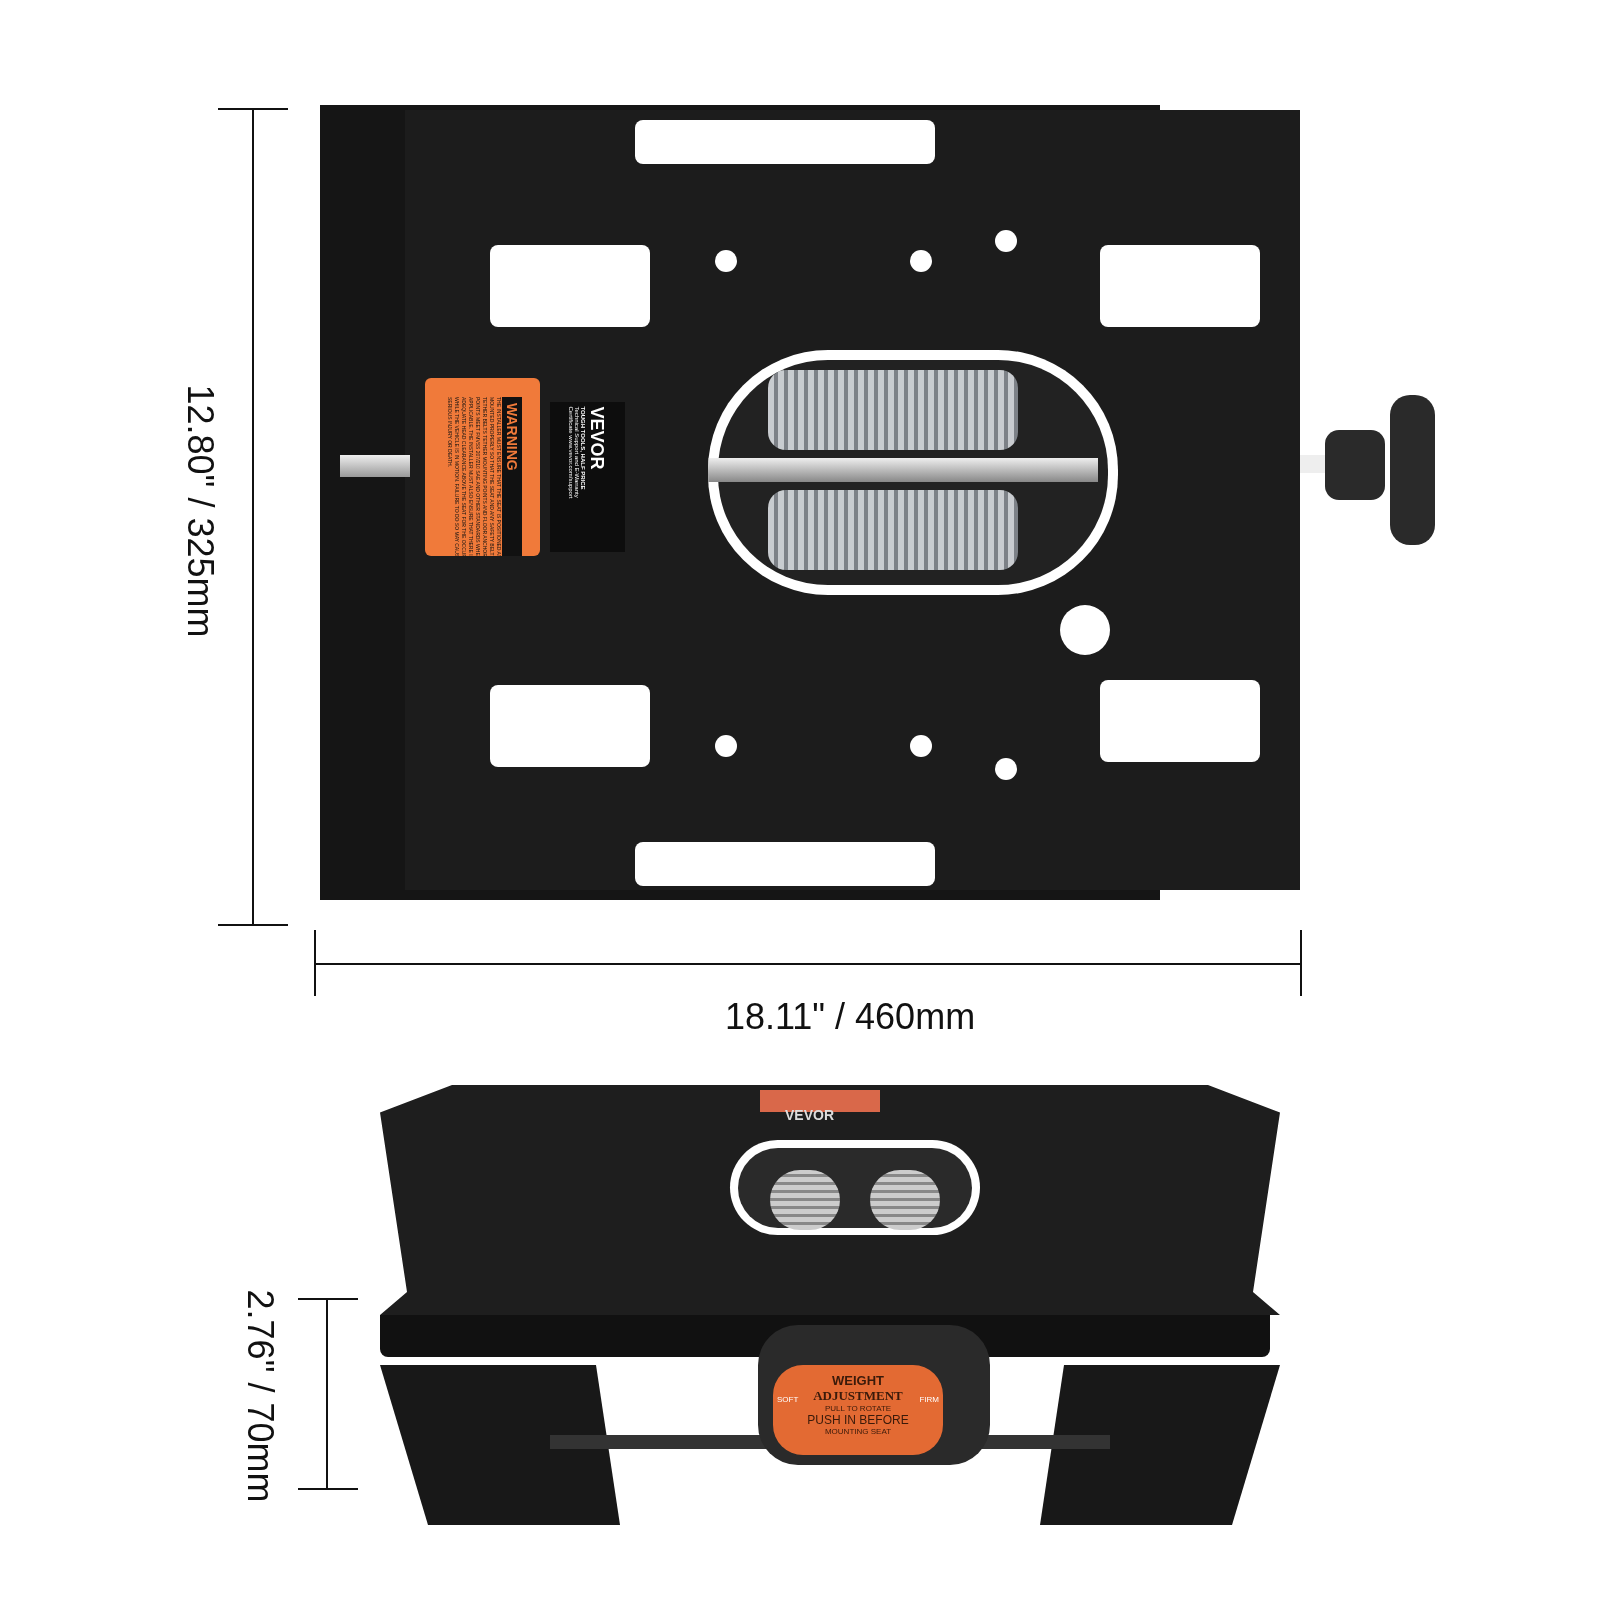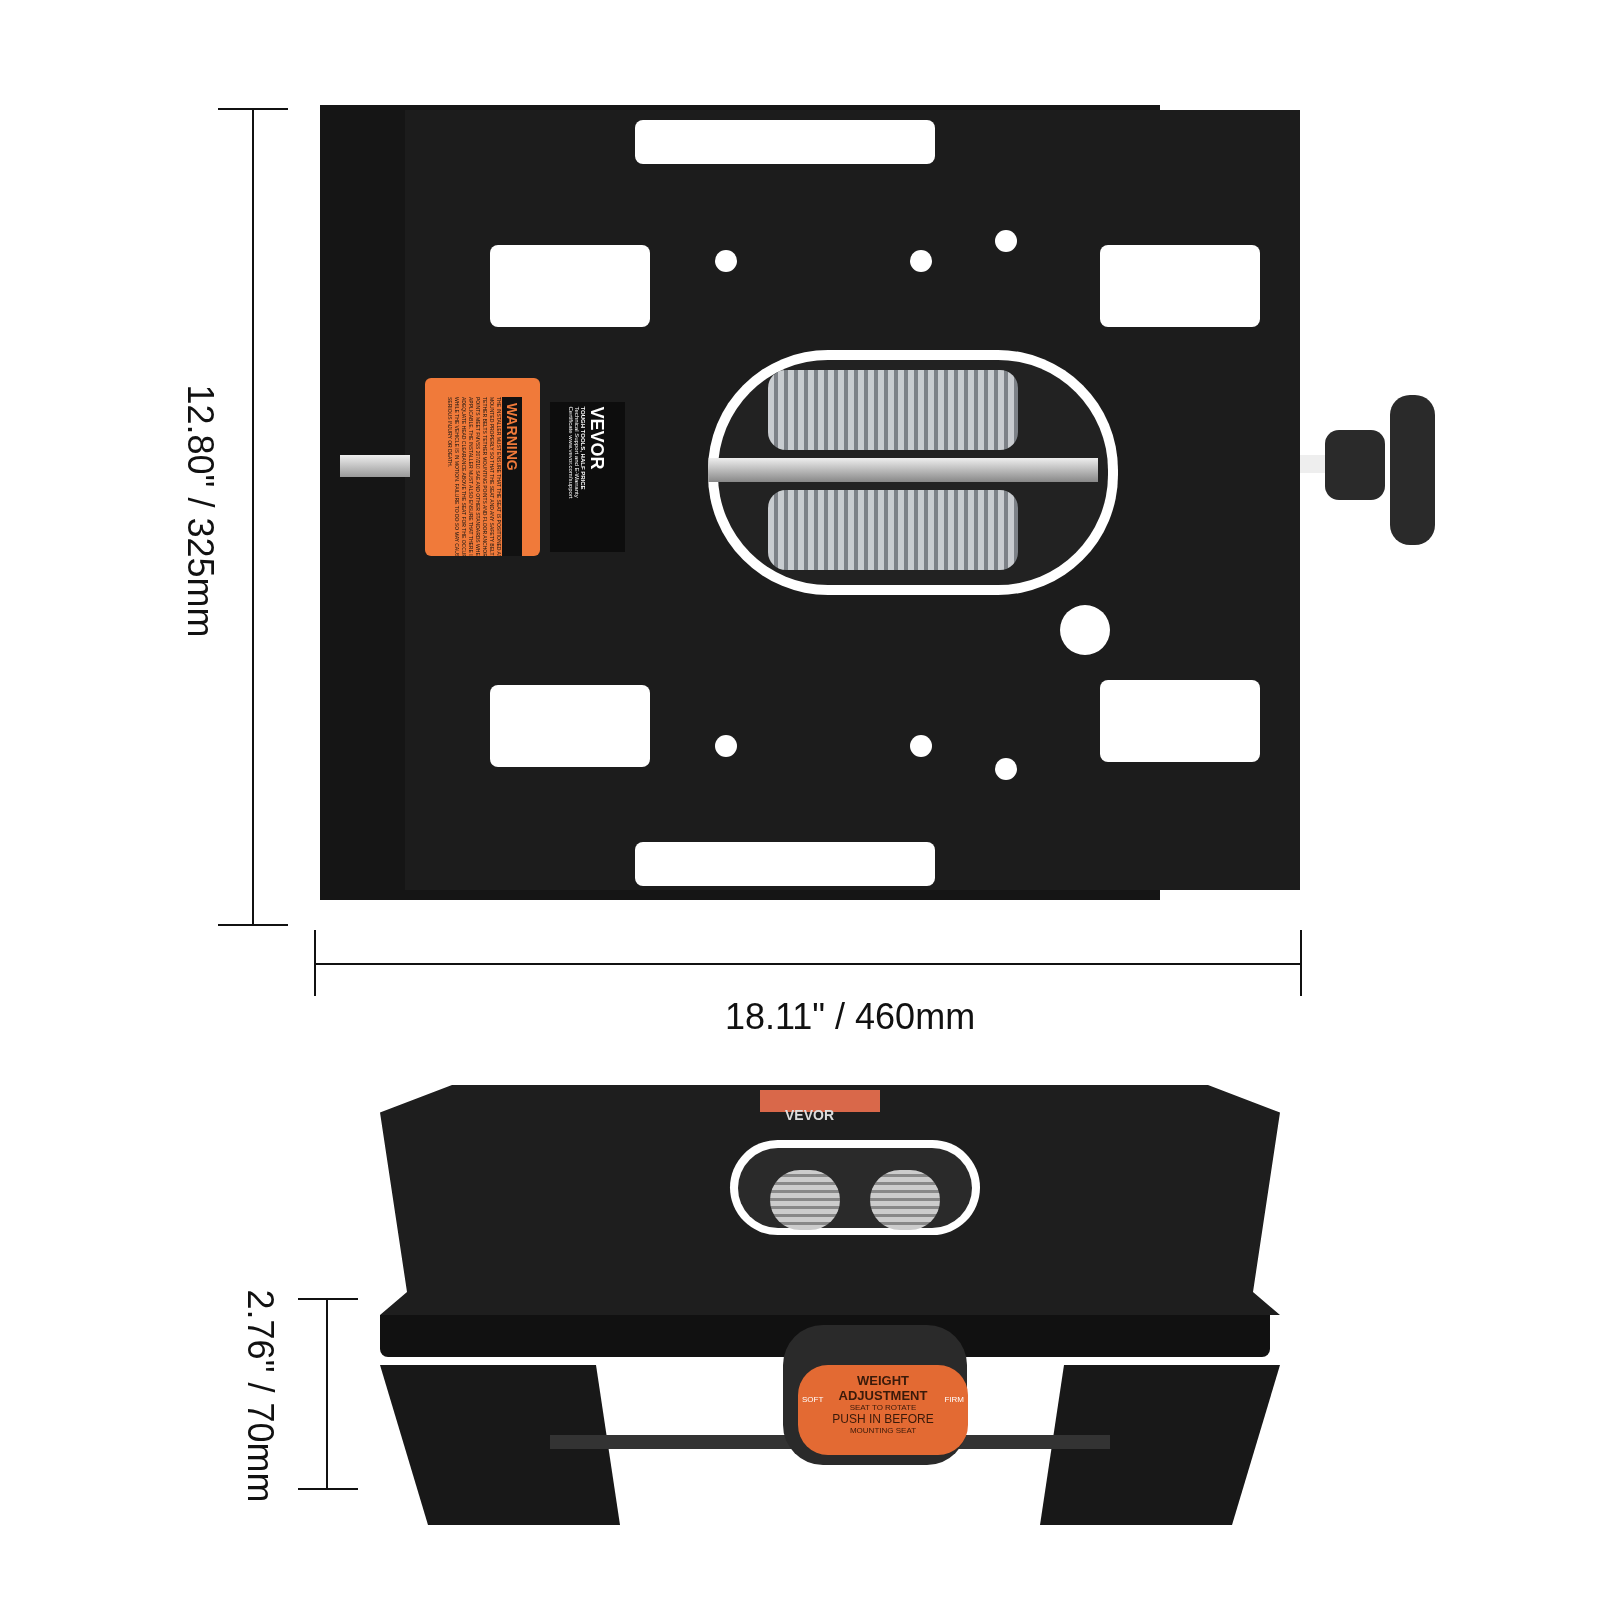--- a/index.html
+++ b/index.html
@@ -93,24 +93,24 @@
     <div class="abs" style="left:40px;top:30px;width:70px;height:60px;background:repeating-linear-gradient(0deg,#ccc 0 5px,#888 5px 8px);border-radius:30px;"></div>
     <div class="abs" style="left:140px;top:30px;width:70px;height:60px;background:repeating-linear-gradient(0deg,#ccc 0 5px,#888 5px 8px);border-radius:30px;"></div>
   </div>
   <div class="abs" style="left:390px;top:5px;width:120px;height:22px;background:#d9684a;"></div>
   <div class="abs" style="left:415px;top:22px;color:#ddd;font-size:14px;font-weight:bold;">VEVOR</div>
   <div class="abs" style="left:10px;top:230px;width:890px;height:42px;background:#111;border-radius:0 0 8px 8px;"></div>
   <div class="abs" style="left:10px;top:280px;width:240px;height:160px;background:#181818;clip-path:polygon(0 0,90% 0,100% 100%,20% 100%);"></div>
   <div class="abs" style="left:670px;top:280px;width:240px;height:160px;background:#181818;clip-path:polygon(10% 0,100% 0,80% 100%,0 100%);"></div>
   <div class="abs" style="left:180px;top:350px;width:560px;height:14px;background:#333;"></div>
 
-  <div class="abs knob" style="left:413px;top:240px;width:184px;height:140px;border-radius:40px;">
+  <div class="abs knob" style="left:388px;top:240px;width:232px;height:140px;border-radius:40px;">
     <div class="abs" style="left:15px;top:40px;width:170px;height:90px;background:#e36a33;border-radius:30px;text-align:center;color:#3a1a0a;">
       <div style="font-size:13px;font-weight:bold;margin-top:8px;">WEIGHT</div>
-      <div style="font-size:13px;font-weight:bold;">ADJUSTMENT</div>
-      <div style="font-size:8px;">SEAT TO ROTATE</div>
+      <div style="font-size:13px;font-weight:bold;font-family:Liberation Serif, serif;">ADJUSTMENT</div>
+      <div style="font-size:8px;">PULL TO ROTATE</div>
       <div style="font-size:12px;">PUSH IN BEFORE</div>
       <div style="font-size:8px;">MOUNTING SEAT</div>
       <span class="abs" style="left:4px;top:30px;font-size:8px;color:#fff;">SOFT</span>
       <span class="abs" style="right:4px;top:30px;font-size:8px;color:#fff;text-align:right;">FIRM</span>
     </div>
   </div>
 </div>
 
 </body></html>

